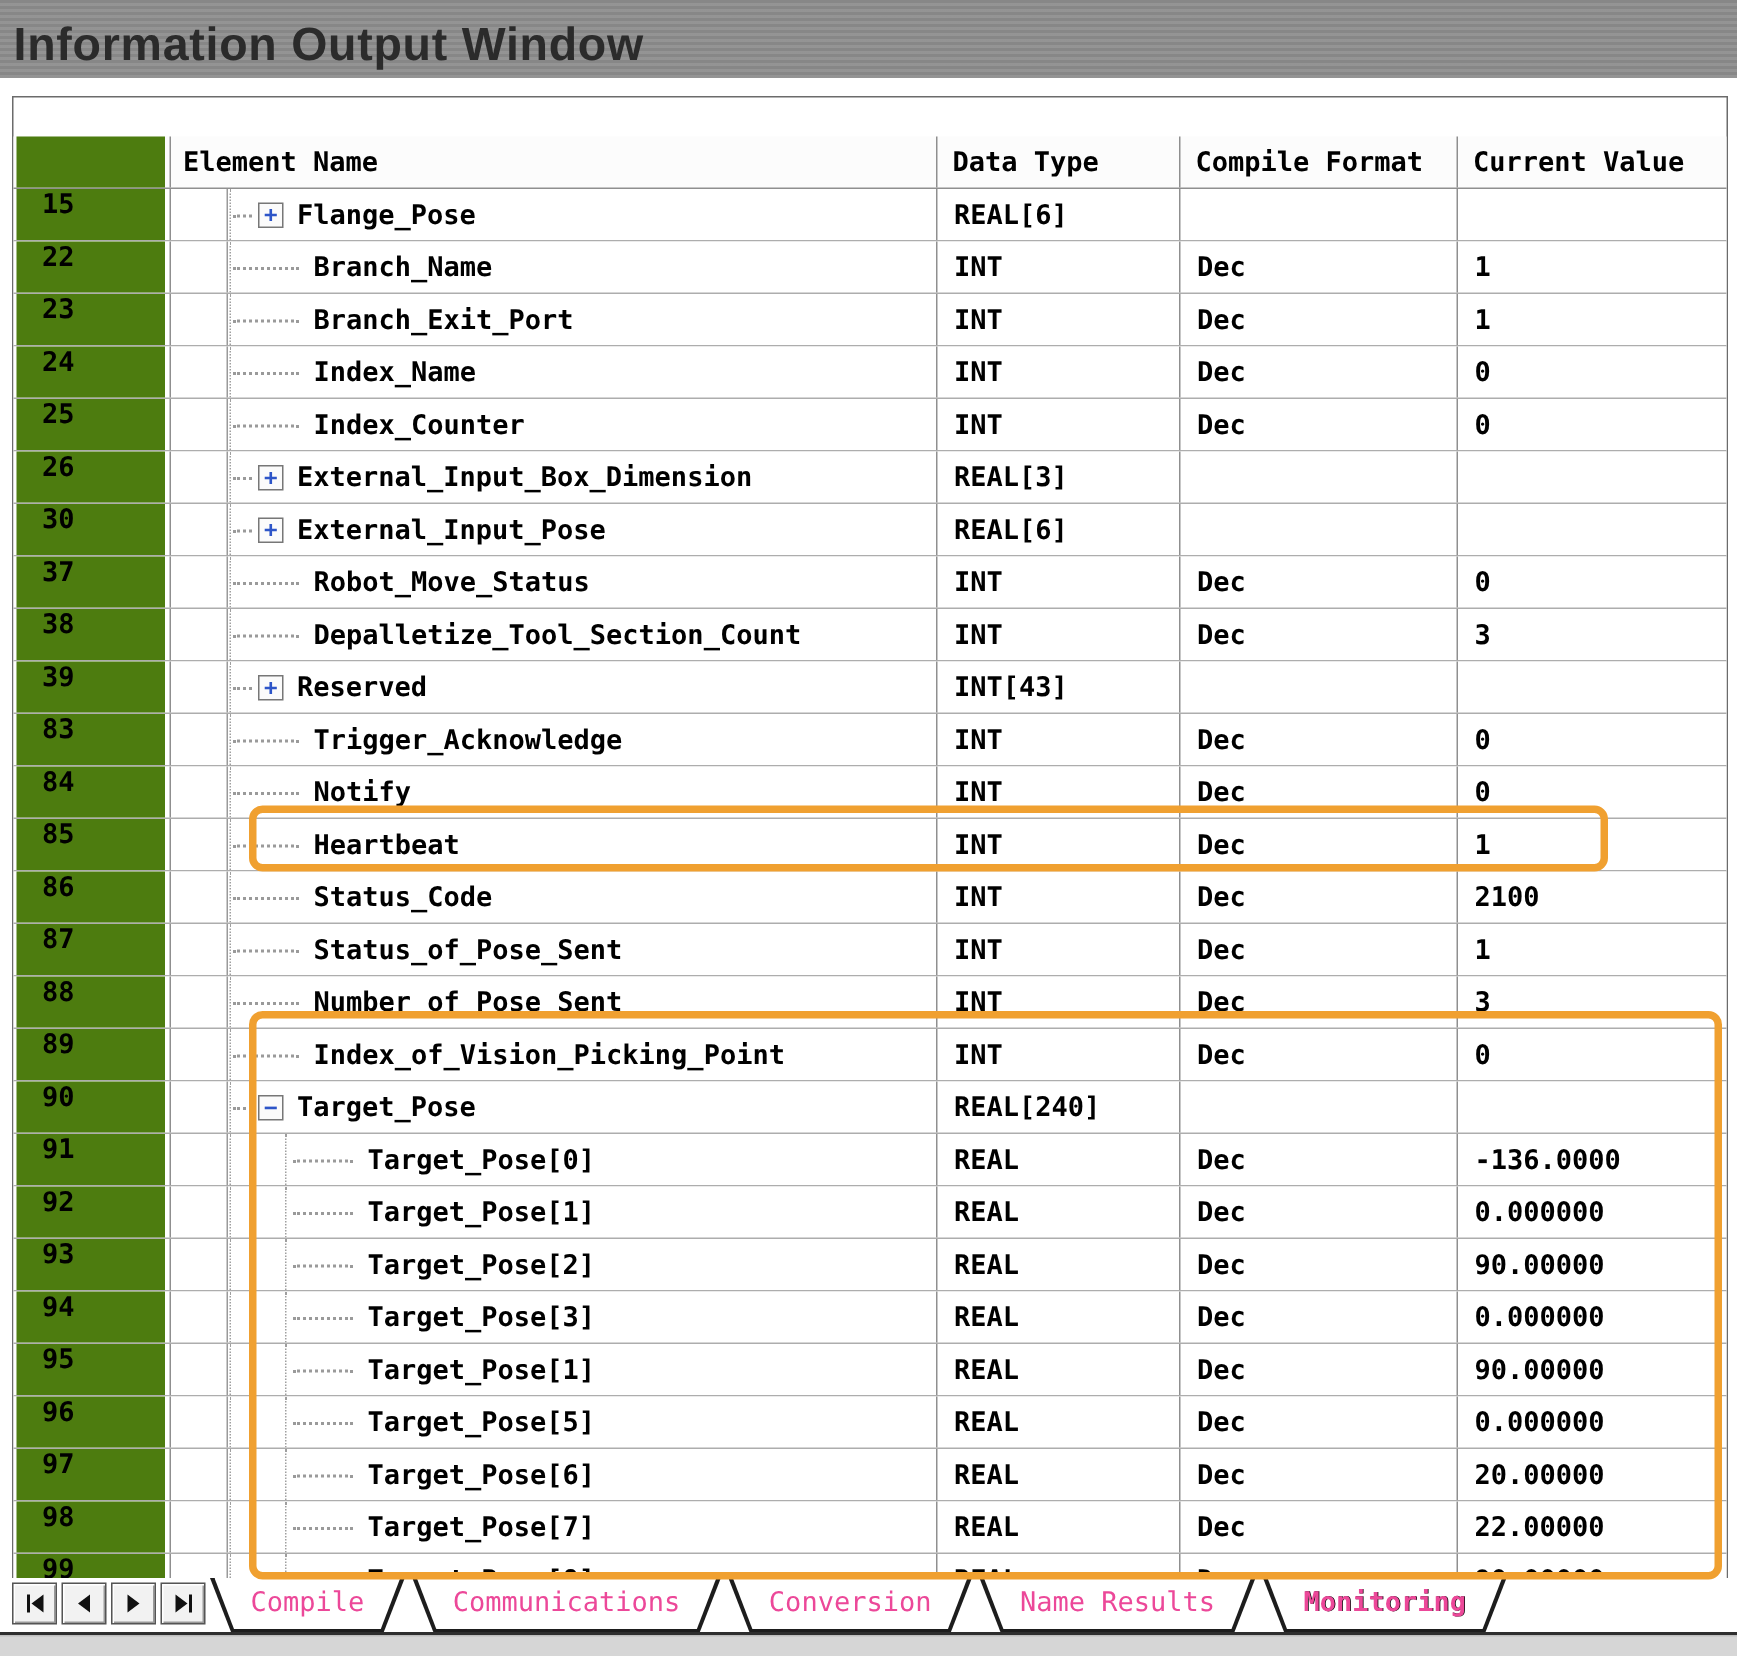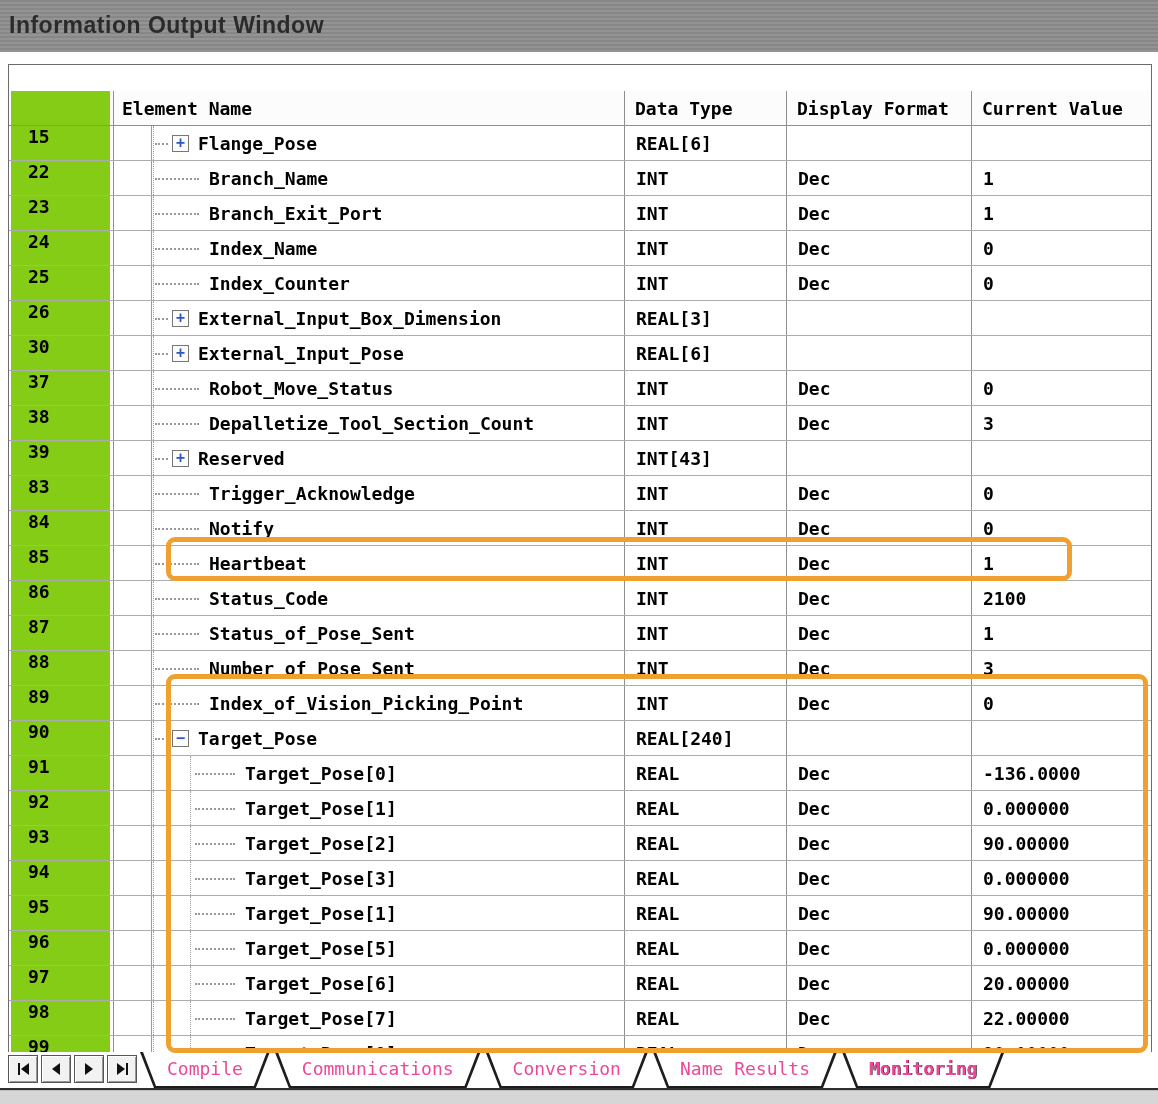--- a/index.html
+++ b/index.html
@@ -11,21 +11,21 @@
   }
   
   .titlebar{
     position:absolute;left:0;top:0;width:1158px;height:52px;
     background:#8e8e8e;
     background-image:repeating-linear-gradient(0deg, rgba(255,255,255,.05) 0 2px, rgba(0,0,0,.05) 2px 4px);
   }
   .titlebar .ttl{
     display:block;padding:12px 0 0 9px;
     font-family:"Liberation Sans","DejaVu Sans",sans-serif;
-    font-size:23px;font-weight:bold;color:#2b2b2b;letter-spacing:.5px;
+    font-size:31px;font-weight:bold;color:#2b2b2b;letter-spacing:.5px;
   }
   
   .table-wrap{
     position:absolute;left:8px;top:64px;width:1144px;box-sizing:border-box;
     border:1px solid #6b6b6b;background:#fff;
   }
   .hrow{
     display:grid;grid-template-columns:105px 511px 162px 185px 1fr;
     height:34px;border-bottom:1px solid #8f8f8f;background:#fcfcfc;margin-top:26px;
   }
@@ -33,21 +33,21 @@
     display:grid;grid-template-columns:105px 38px 473px 162px 185px 1fr;
     height:34px;border-bottom:1px solid #adadad;background:#fff;position:relative;
   }
   .row:last-child{border-bottom:none;}
   .c,.hc{position:relative;display:flex;align-items:center;overflow:hidden;white-space:nowrap;}
   .hc{font-weight:bold;padding-left:10px;}
   .hc-num{padding-left:0;border-right:1px solid #8f8f8f;}
   .hc-name{padding-left:8px;border-right:1px solid #8f8f8f;}
   .hc-type,.hc-fmt{border-right:1px solid #8f8f8f;}
   .chip{
-    background:#84cc16;margin:2px 3px 2px 2px;flex:1;height:40px;line-height:28px;
+    background:#4d7c0f;margin:2px 3px 2px 2px;flex:1;height:40px;line-height:28px;
     padding-left:17px;font-weight:bold;color:#000;
   }
   .c-num{border-right:1px solid #8f8f8f;}
   .c-gap{border-right:1px solid #9a9a9a;}
   .c-name{border-right:1px solid #8f8f8f;}
   .c-name::before{content:"";position:absolute;left:1px;top:0;bottom:0;border-left:1px dotted #9f9f9f;}
   .lvl2 .c-name::after{content:"";position:absolute;left:38px;top:0;bottom:0;border-left:1px dotted #9f9f9f;}
   .c-type,.c-fmt,.c-val{padding-left:11px;font-weight:bold;}
   .c-type{border-right:1px solid #8f8f8f;}
   .c-fmt{border-right:1px solid #8f8f8f;}
@@ -96,21 +96,21 @@
   <span class="ttl">Information Output Window</span>
 </div>
 
 <div class="table-wrap">
   <div class="hrow">
     <div class="hc hc-num">
       <div class="chip"></div>
     </div>
     <div class="hc hc-name">Element Name</div>
     <div class="hc hc-type">Data Type</div>
-    <div class="hc hc-fmt">Display Format</div>
+    <div class="hc hc-fmt">Compile Format</div>
     <div class="hc hc-val">Current Value</div>
   </div>
   <div>
       <div class="row">
         <div class="c c-num">
           <div class="chip">15</div>
         </div>
         <div class="c c-gap"></div>
         <div class="c c-name">
           <div class="tdash"></div>

